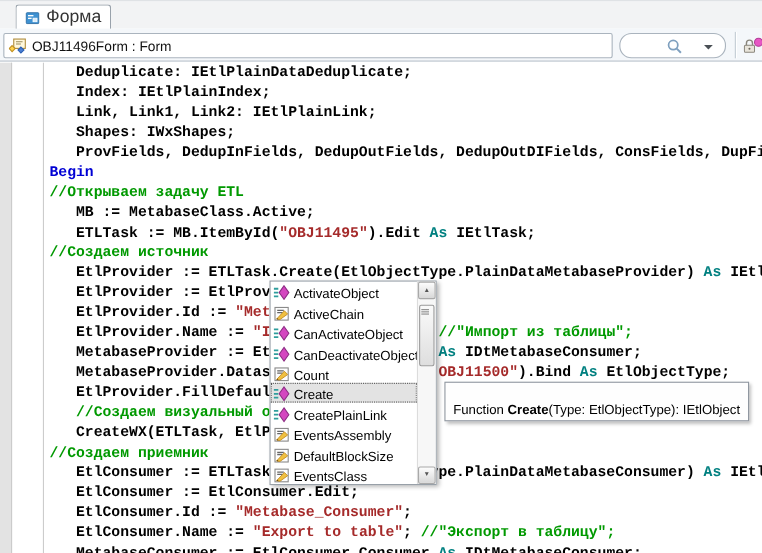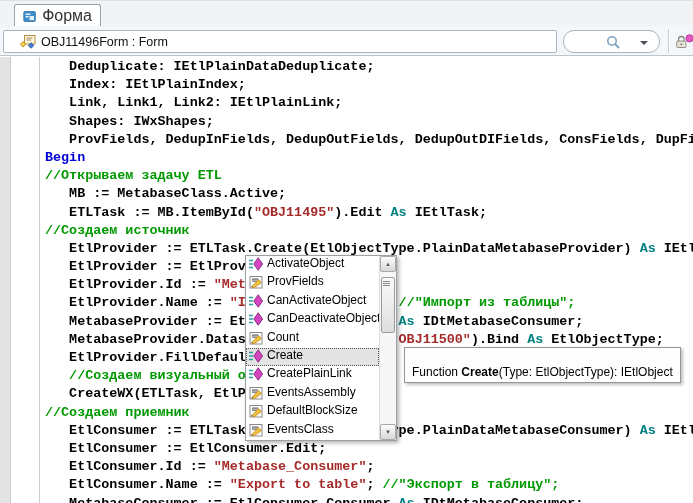--- a/index.html
+++ b/index.html
@@ -13,21 +13,21 @@
   .tab { position:absolute; left:14px; top:3px; width:87px; height:23px;
          background:#fff; border:1px solid #99a2ab; border-bottom:none;
          border-radius:3px 3px 0 0; display:flex; align-items:center; gap:6px; padding:0 8px; }
   .tab-label { font-size:16px; color:#333; }
 
   
   .toolbar { position:absolute; left:0; top:26px; width:693px; height:30px;
              background:#f4f7fa; border-bottom:1px solid #bcc4cc; }
   .objcombo { position:absolute; left:3px; top:4px; width:554px; height:23px;
               background:#fff; border:1px solid #aab4be; border-radius:2px;
-              display:flex; align-items:center; gap:5px; padding:0 16px; }
+              display:flex; align-items:center; gap:5px; padding:0 4px; }
   .objcombo-label { font-size:12.5px; color:#111; }
   .searchbox { position:absolute; left:563px; top:4px; width:97px; height:23px;
                background:#fff; border:1px solid #aab4be; border-radius:11px; }
   .searchbox .mag { position:absolute; left:42px; top:4px; }
   .caret { position:absolute; left:76px; top:10px; width:0; height:0;
            border-left:4px solid transparent; border-right:4px solid transparent;
            border-top:4px solid #4a5055; }
   .tb-sep { position:absolute; left:668px; top:3px; width:1px; height:24px; background:#c3cbd3;
             box-shadow:1px 0 0 #ffffff; }
   .lockbtn { position:absolute; left:674px; top:4px; width:22px; height:23px;
@@ -44,21 +44,21 @@
   .tok-kw  { color:var(--c-kw); }
   .tok-kw2 { color:var(--c-kw2); }
   .tok-cmt { color:var(--c-cmt); }
   .tok-str { color:var(--c-str); }
 
   
   .popup { position:absolute; left:245px; top:255px; width:152px; height:186px;
            background:#fff; border:1px solid #98a0a8; z-index:15;
            box-shadow:2px 2px 4px rgba(0,0,0,.3); }
   .plist { position:absolute; left:0; top:0; width:133px; height:184px; overflow:hidden; }
-  .pitem { height:18.4px; display:flex; align-items:flex-start; gap:3px; padding-left:2px;
+  .pitem { height:18.4px; display:flex; align-items:flex-end; gap:3px; padding-left:2px;
            font-size:12px; color:#000; white-space:nowrap; }
   .pitem.sel { background:var(--c-sel); outline:1px dotted #555; outline-offset:-1px; }
   .pitem svg { flex:0 0 16px; }
 
   
   .pscroll { position:absolute; right:0; top:0; width:17px; height:184px;
              background:#f7f7f7; border-left:1px solid #dcdcdc; }
   .sbtn { position:absolute; left:0; width:16px; height:16px;
           background:linear-gradient(#fdfdfd,#d8d8d8); border:1px solid #a9a9a9;
           border-radius:2px; color:#555; font-size:6px; line-height:14px; text-align:center; }
@@ -158,21 +158,21 @@
   </svg>
 <span>ActivateObject</span>
       </div>
       <div class="pitem">
   <svg width="16" height="16" viewBox="0 0 16 16">
     <rect x="2" y="2.5" width="12" height="11.5" fill="#fdfdfd" stroke="#8a8a8a"></rect>
     <path d="M4 5.2h6 M4 7.2h5" stroke="#666" stroke-width="1.2" fill="none"></path>
     <polygon points="3.5,13 10.5,5.5 13.5,8.5 6.5,13.5" fill="#f0c040" stroke="#c08a20" stroke-width="0.8"></polygon>
     <polygon points="3.5,13 5.2,13.6 4,12" fill="#5a4010"></polygon>
   </svg>
-<span>ProvFields</span>
+<span>ActiveChain</span>
       </div>
       <div class="pitem">
   <svg width="16" height="16" viewBox="0 0 16 16">
     <path d="M1 4.5h4 M1 8h4 M1 11.5h4" stroke="#2f9d9d" stroke-width="1.6" fill="none"></path>
     <polygon points="10.2,1.8 14.6,8 10.2,14.2 5.8,8" fill="#d446c0" stroke="#8d2d84" stroke-width="1"></polygon>
   </svg>
 <span>CanActivateObject</span>
       </div>
       <div class="pitem">
   <svg width="16" height="16" viewBox="0 0 16 16">

